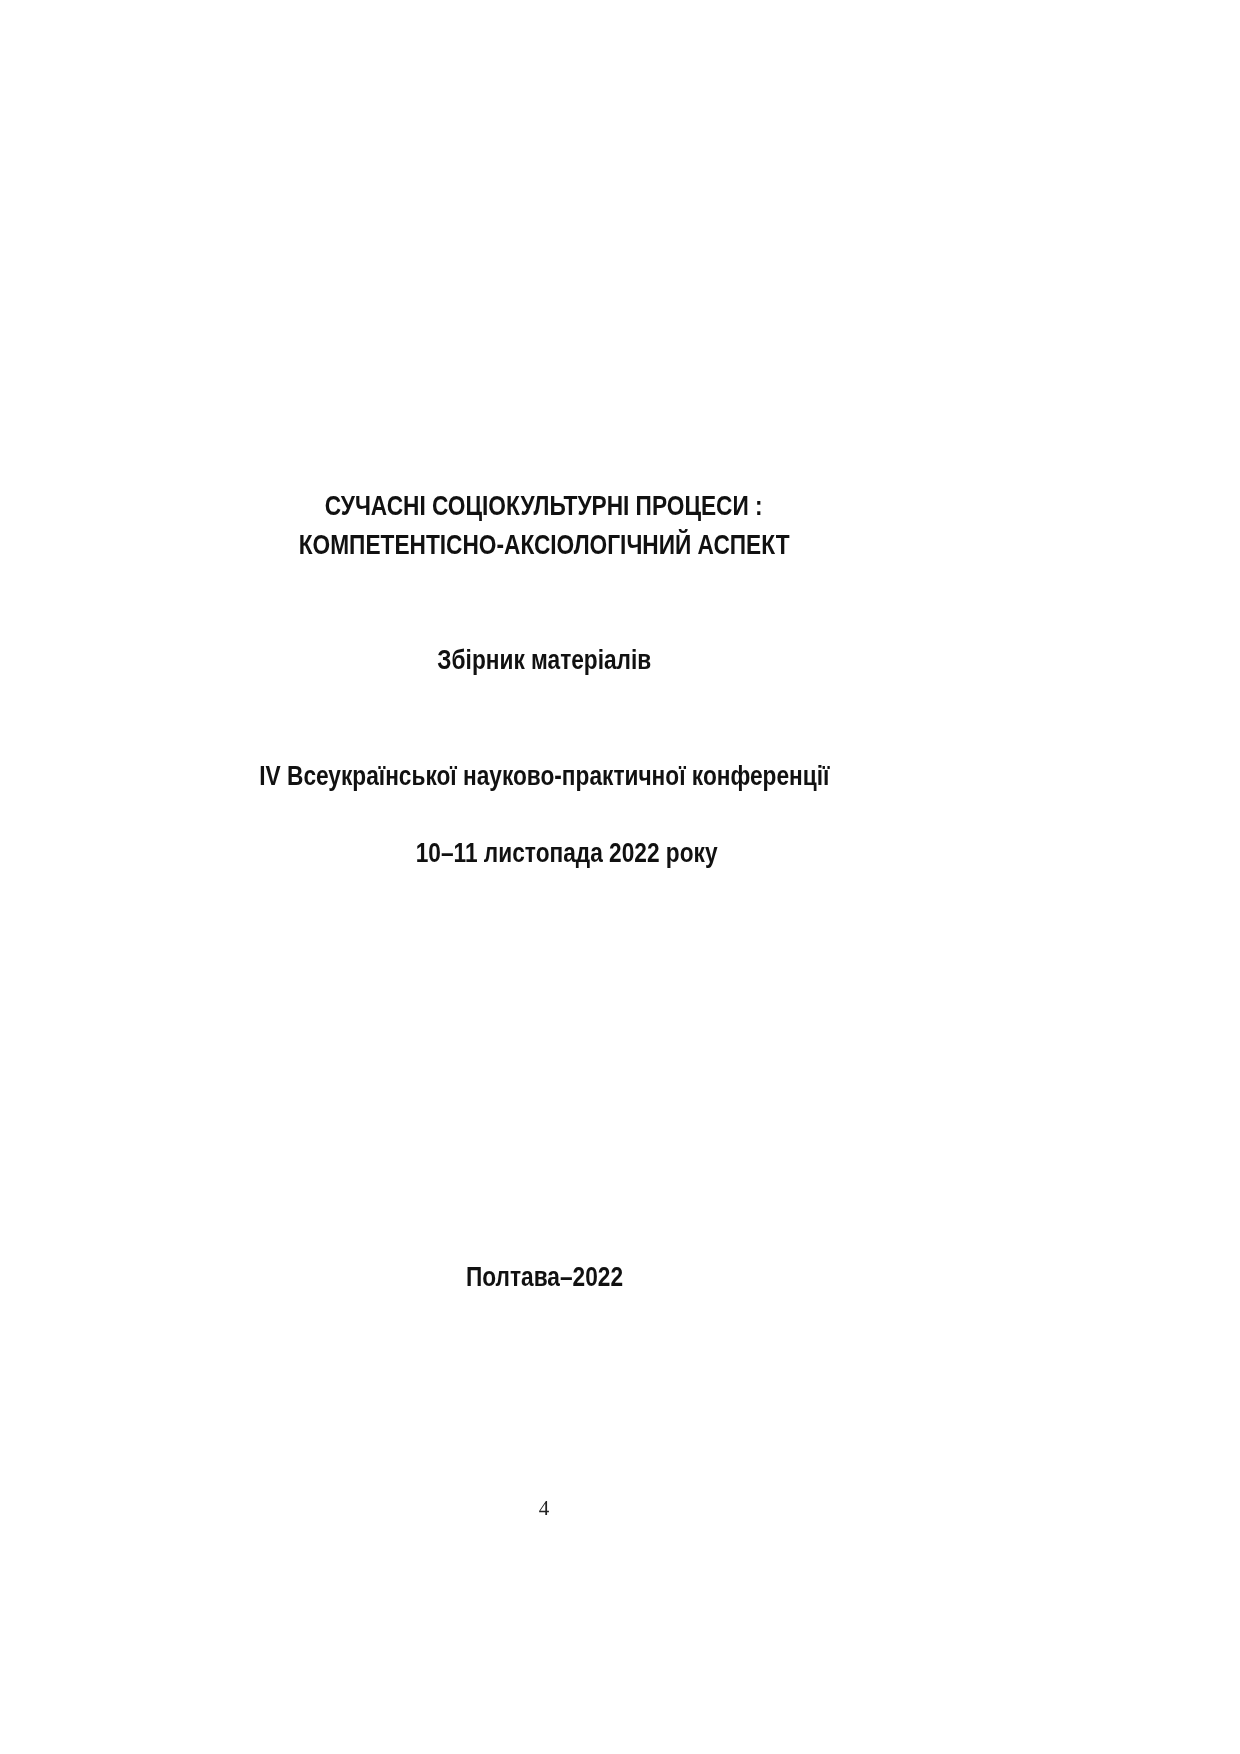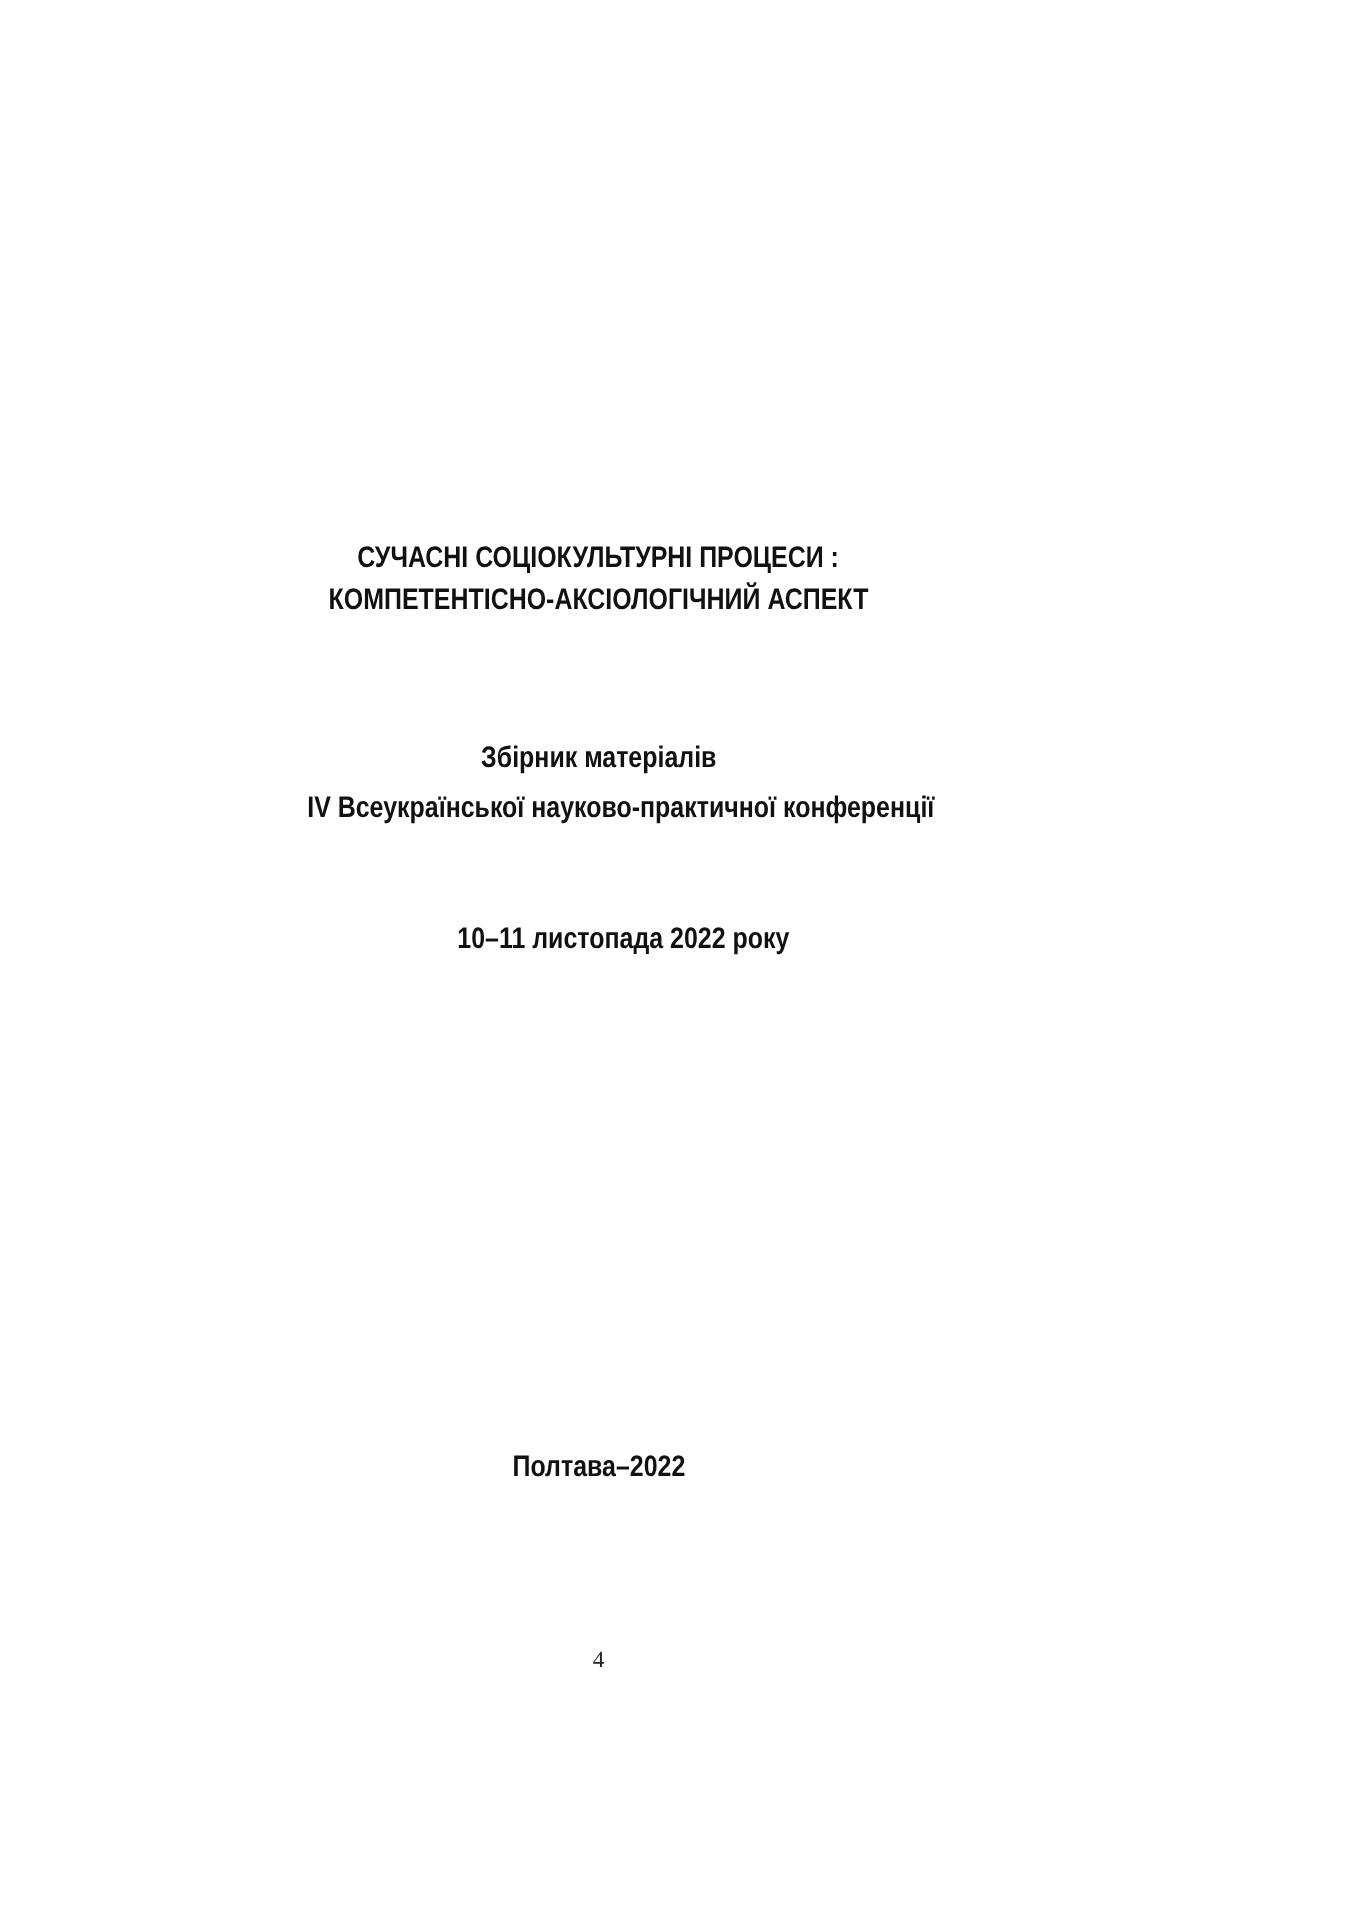--- a/index.html
+++ b/index.html
@@ -45,33 +45,33 @@
 <div>
 
   <div class="line" style="top:491px;">
     <span class="cond title">СУЧАСНІ СОЦІОКУЛЬТУРНІ ПРОЦЕСИ :</span>
   </div>
 
   <div class="line" style="top:530px;text-decoration:underline;">
     <span class="cond title">КОМПЕТЕНТІСНО-АКСІОЛОГІЧНИЙ АСПЕКТ</span>
   </div>
 
-  <div class="line" style="top:645px;margin-top:28px;">
+  <div class="line" style="top:645px;">
     <span class="cond sub">Збірник матеріалів</span>
   </div>
 
-  <div class="line" style="top:719px;padding-left:20px;">
+  <div class="line" style="top:761px;">
     <span class="cond sub">IV Всеукраїнської науково-практичної конференції</span>
   </div>
 
   <div class="line" style="top:838px;padding-left:23px;">
     <span class="cond date">10–11 листопада 2022 року</span>
   </div>
 
-  <div class="line" style="top:1318px;">
+  <div class="line" style="top:1262px;">
     <span class="cond place">Полтава–2022</span>
   </div>
 
   <div class="line" style="top:1496px;">
     <span class="pagenum">4</span>
   </div>
 
 </div>
 
 </body></html>

